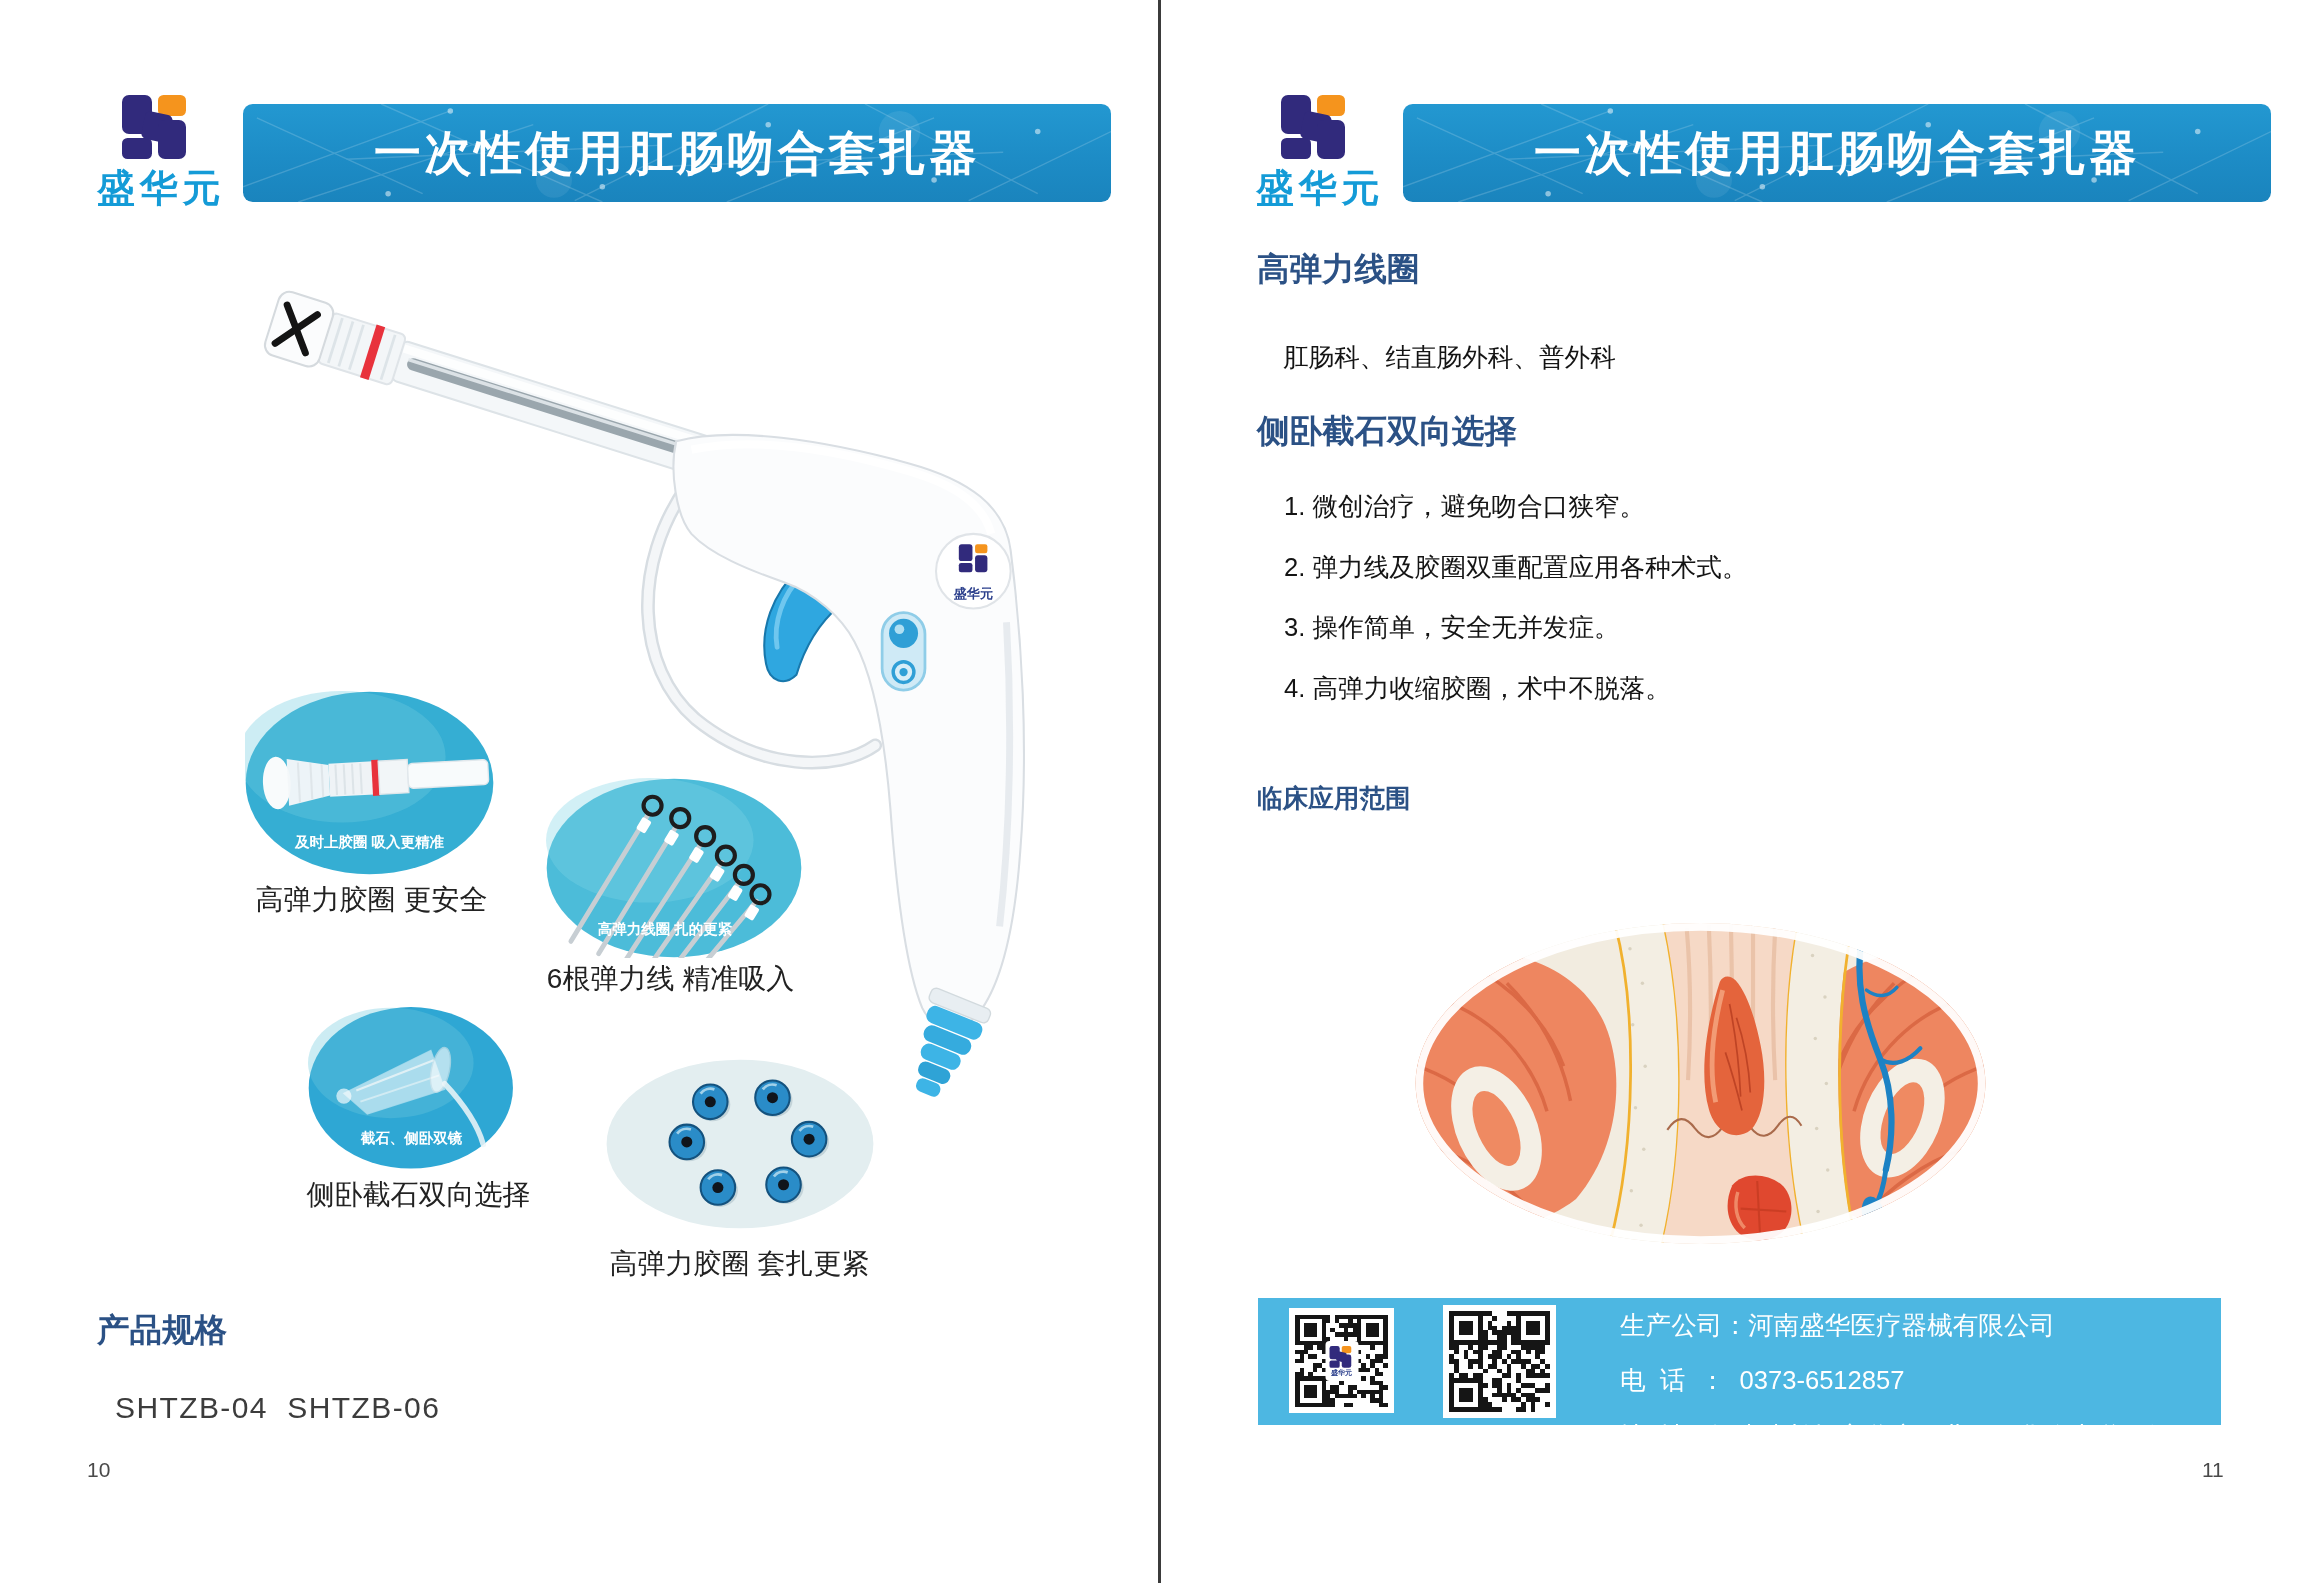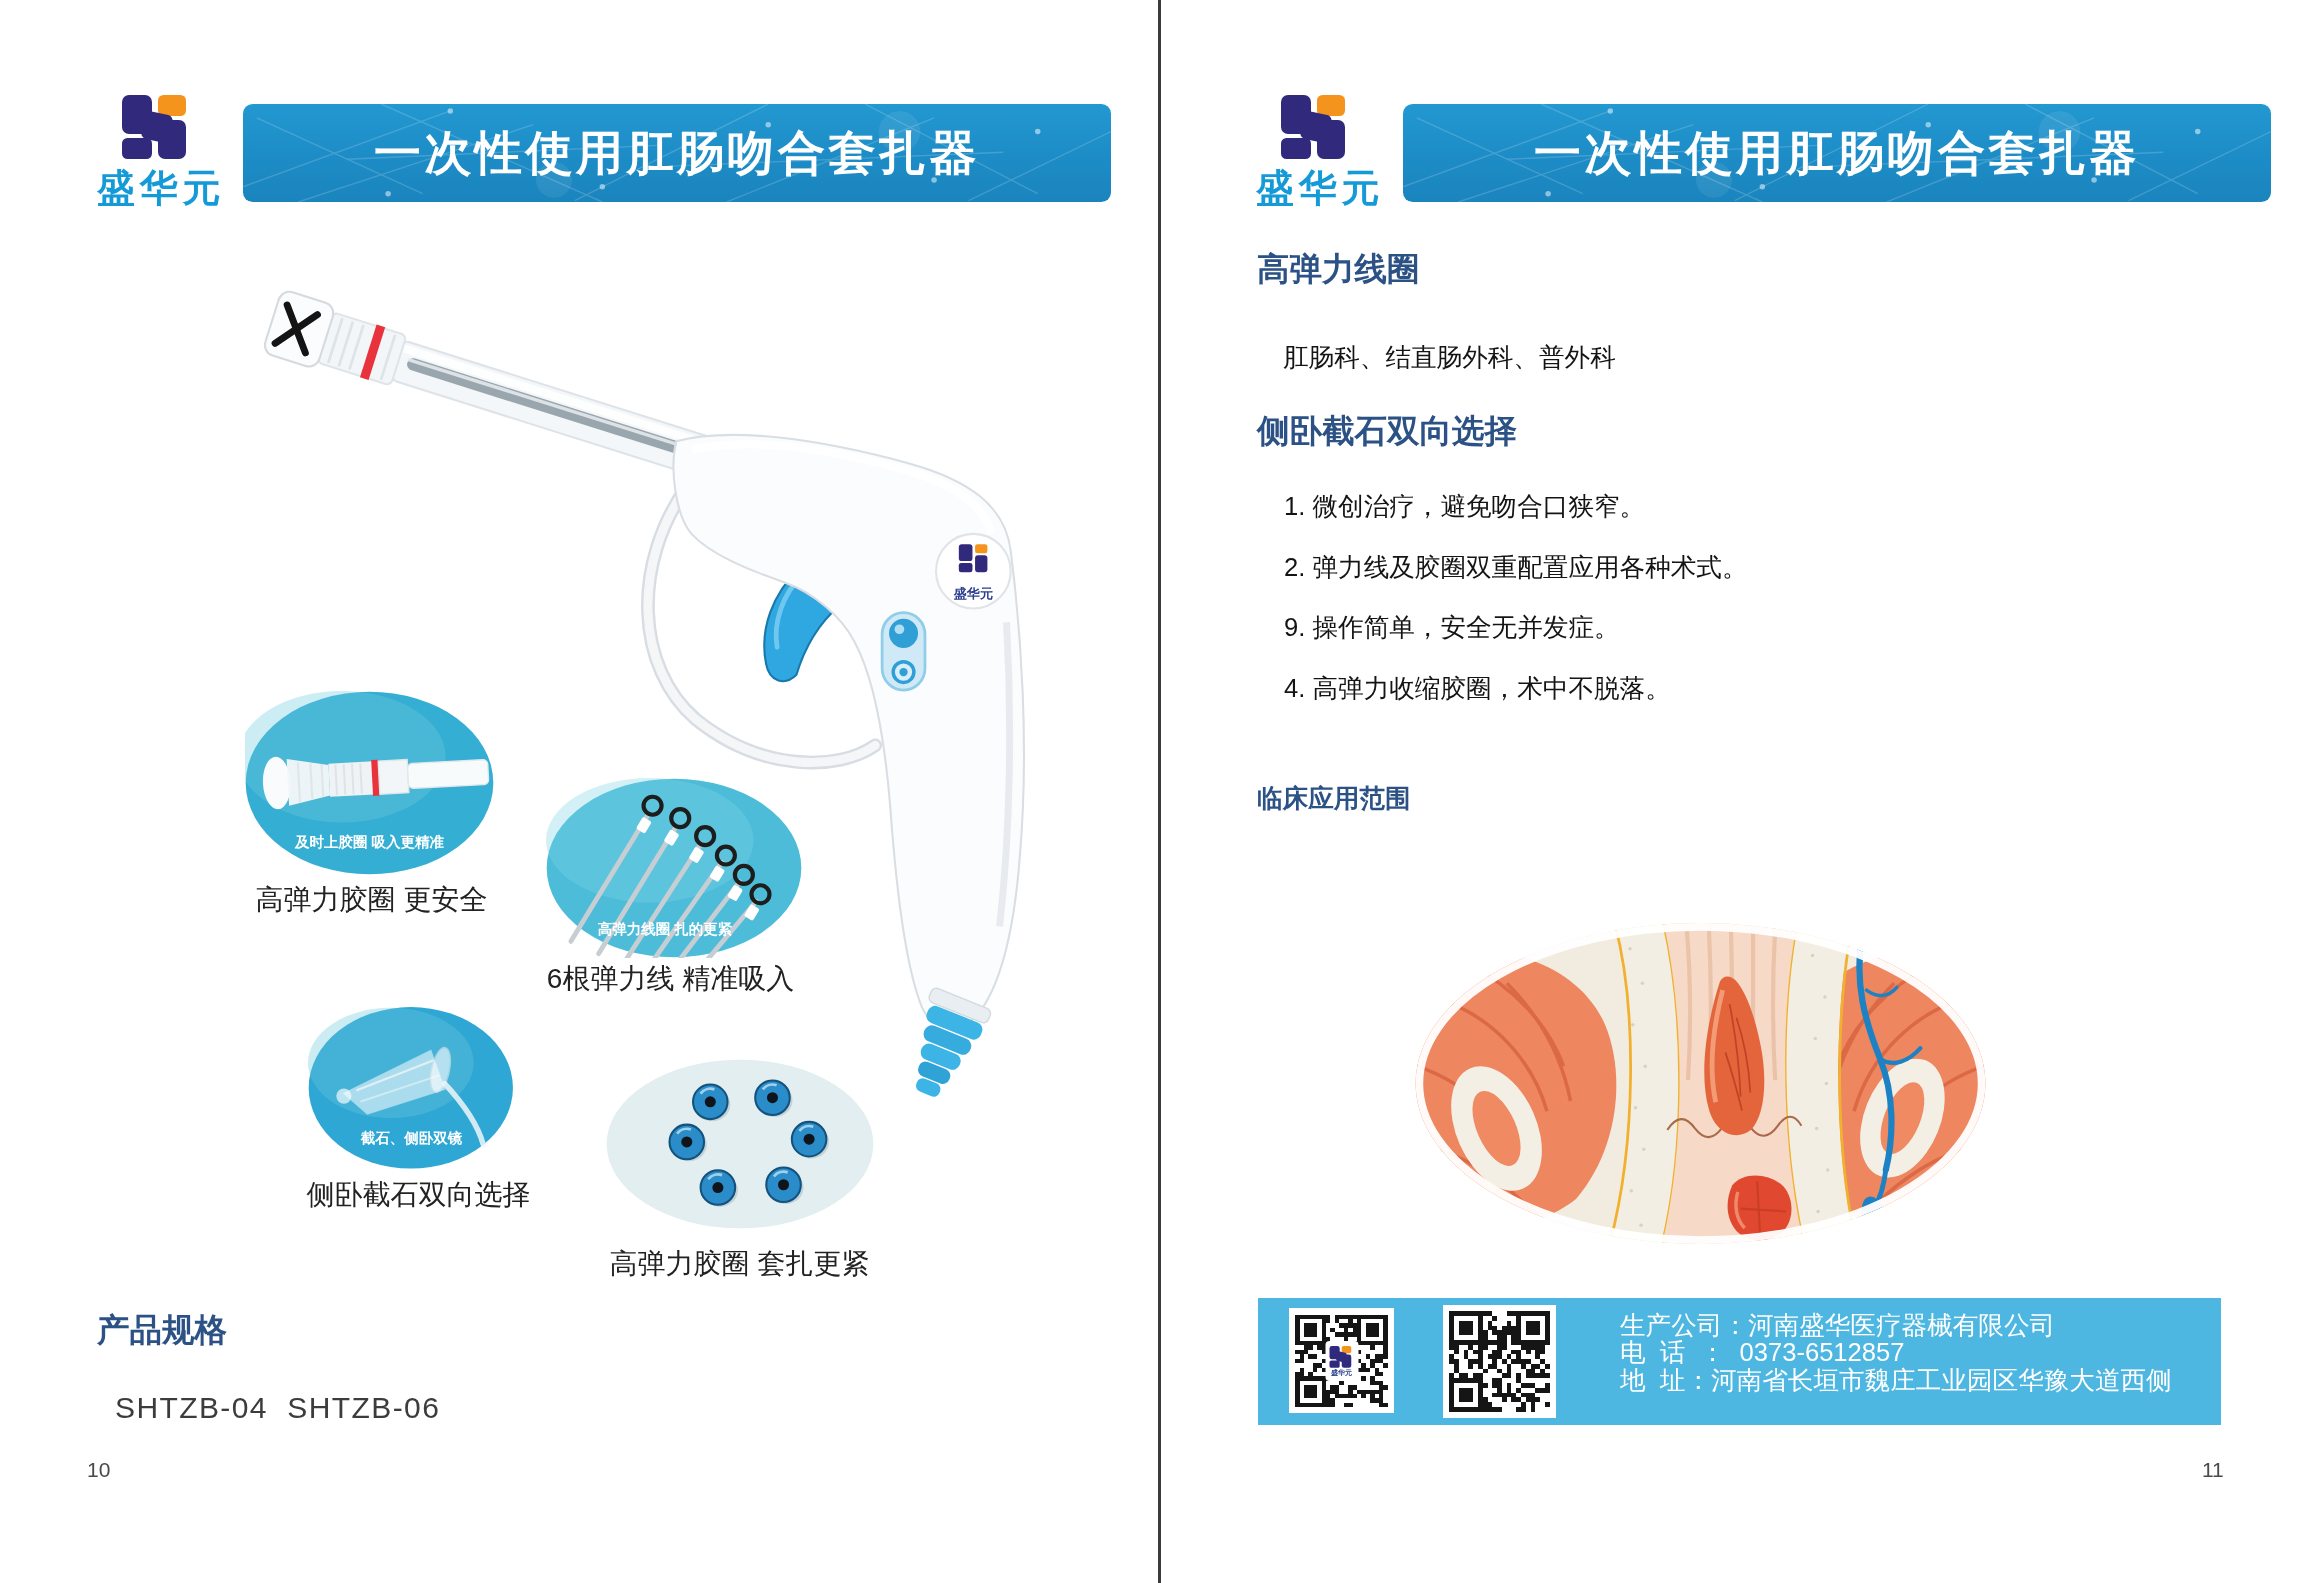--- a/index.html
+++ b/index.html
@@ -38,21 +38,21 @@
              font-size:25.6px;color:#141414;line-height:1}
   .co-label{position:absolute;font-size:28px;color:#222;line-height:1;text-align:center;white-space:nowrap}
 
   
   .models{position:absolute;font-size:30px;color:#3c3c3c;letter-spacing:1.4px;white-space:pre;
           font-family:"Liberation Sans","DejaVu Sans",sans-serif}
   .pn{position:absolute;font-size:21px;color:#4a4a4a;line-height:1}
 
   
   .contact{position:absolute;left:1258px;top:1298px;width:963px;height:127px;background:#4db7e2}
-  .contact .lines{position:absolute;left:362px;top:14.5px;display:flex;flex-direction:column;gap:2px;
+  .contact .lines{position:absolute;left:362px;top:14.5px;display:flex;flex-direction:column;gap:30px;
                   color:#fff;font-size:25.6px;line-height:1;white-space:pre}
   .qr{position:absolute;background:#fff;padding:6.2px;box-sizing:border-box}
   .qr .grid{display:grid;width:100%;height:100%;grid-template-rows:repeat(21,1fr);grid-template-columns:repeat(21,1fr);background:#fff}
   .qr .grid i{background:#151515;display:block}
   .qr1{left:31px;top:10.4px;width:105px;height:105px}
   .qr2{left:185px;top:7px;width:113px;height:113px}
   .qr-badge{position:absolute;left:50%;top:50%;transform:translate(-50%,-50%);width:33px;height:40px;
             background:#fff;border-radius:4.1px;display:flex;flex-direction:column;align-items:center;justify-content:center}
   .qr-badge .mini{width:23.5px;height:21.4px;position:relative}
   .qr-badge .mini .lg{transform:scale(.34);transform-origin:0 0}
@@ -320,21 +320,21 @@
     <div class="t">一次性使用肛肠吻合套扎器</div>
   </div>
 
   <div class="h1" style="left:1257px;top:253px">高弹力线圈</div>
   <div class="body-txt" style="left:1283px;top:342px">肛肠科、结直肠外科、普外科</div>
 
   <div class="h1" style="left:1257px;top:415px">侧卧截石双向选择</div>
   <div class="feat-list">
     <div>1. 微创治疗，避免吻合口狭窄。</div>
     <div>2. 弹力线及胶圈双重配置应用各种术式。</div>
-    <div>9. 操作简单，安全无并发症。</div>
+    <div>3. 操作简单，安全无并发症。</div>
     <div>4. 高弹力收缩胶圈，术中不脱落。</div>
   </div>
 
   <div class="h2" style="left:1257px;top:786px">临床应用范围</div>
 
   <svg class="abs" style="left:1410px;top:921px" width="581" height="325" viewBox="0 0 840 470">
     <defs>
       <clipPath id="anat">
           <ellipse cx="420" cy="235" rx="412" ry="232"></ellipse>
         </clipPath>

